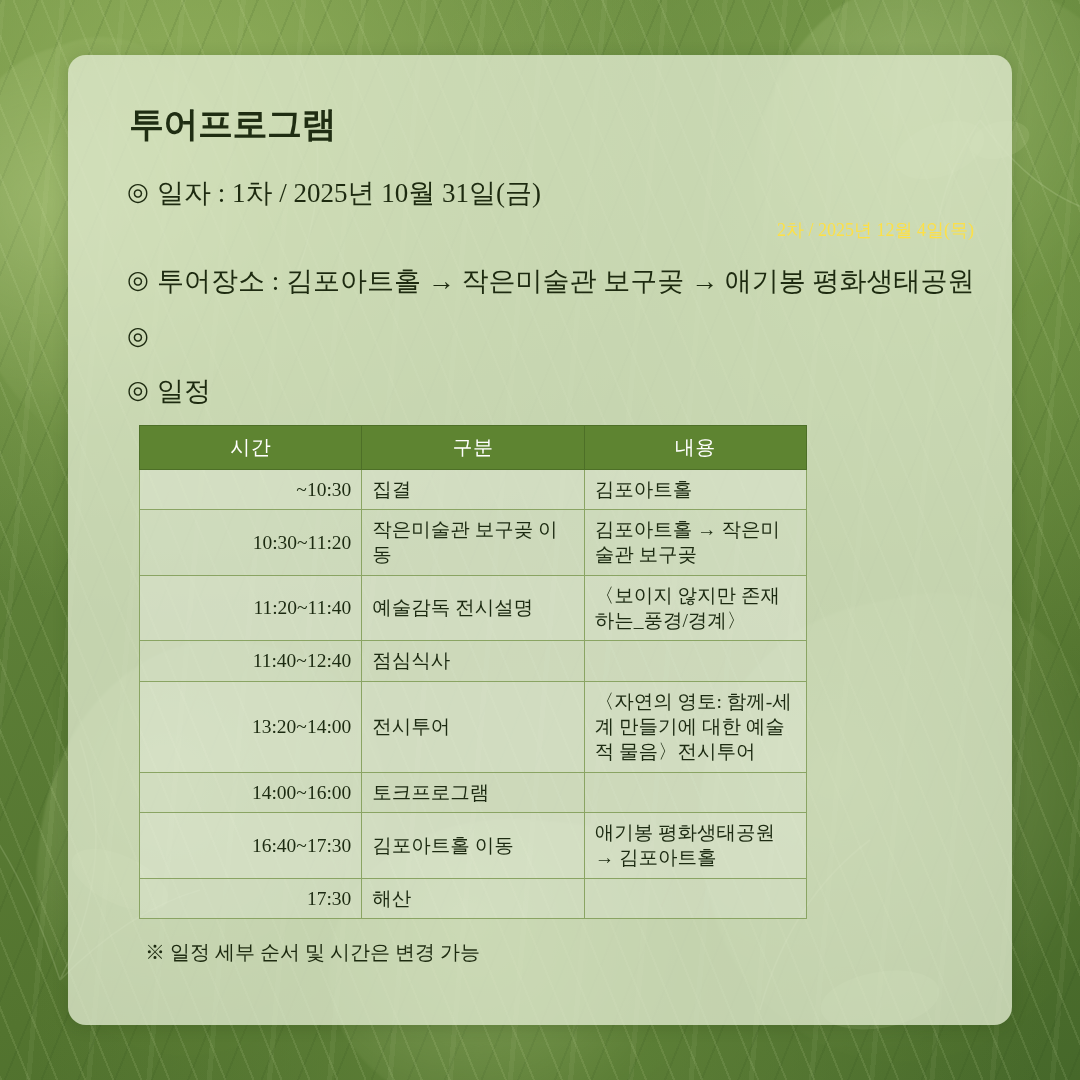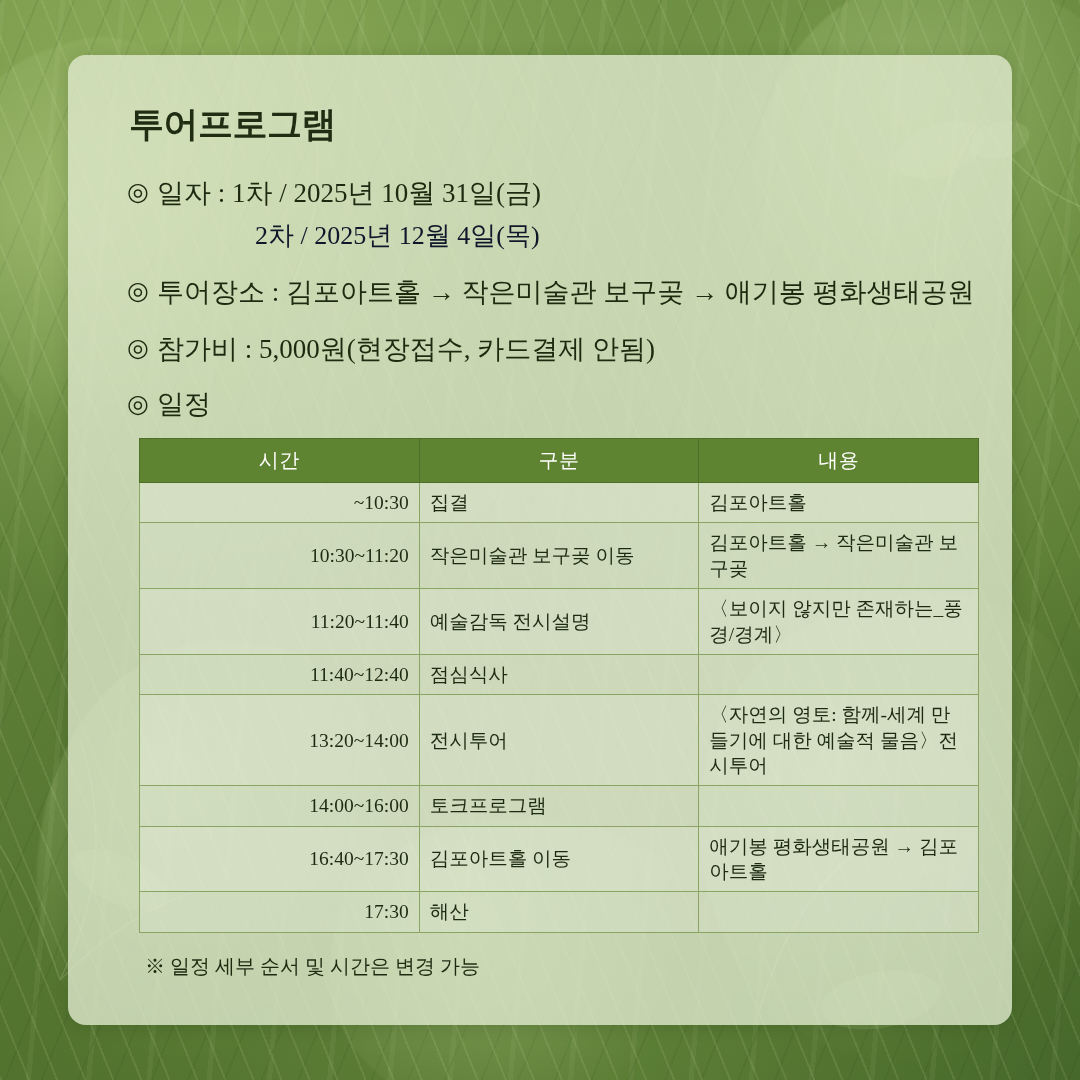--- a/index.html
+++ b/index.html
@@ -95,41 +95,42 @@
   .bullet {
     display: inline-block;
     width: 30px;
     flex: 0 0 30px;
     color: #1d2a10;
     font-size: 25px;
     line-height: 1.45;
   }
   .info-text { display: block; }
   .info-sub {
-    font-size: 26px;
-    color: #0f172a;
+    font-size: 18px;
+    color: #fde047;
     margin: -12px 0 18px 128px;
     line-height: 1.42;
     white-space: nowrap;
+    text-align: right;
   }
   .schedule-label {
     display: flex;
     align-items: center;
     font-size: 27px;
     color: #1d2a10;
     margin-bottom: 16px;
   }
 
   
   .table-wrap {
     margin: 4px 12px 0 12px;
   }
   table.schedule {
     border-collapse: collapse;
-    width: 840px;
+    width: 668px;
     table-layout: fixed;
     background: rgba(255,255,255,0.14);
   }
   table.schedule th {
     background: #5e8431;
     color: #ffffff;
     font-weight: normal;
     font-size: 20px;
     padding: 8px 4px;
     text-align: center;
@@ -205,23 +206,20 @@
 
       <div class="info-row">
         <span class="bullet">◎</span>
         <span class="info-text">
           <span>투어장소</span>&nbsp;:&nbsp;<span>김포아트홀 → 작은미술관 보구곶 → 애기봉 평화생태공원</span>
         </span>
       </div>
 
       <div class="info-row">
         <span class="bullet">◎</span>
-        <span class="info-text">
-          <span>참가비</span>&nbsp;:&nbsp;<span>5,000원(현장접수, 카드결제 안됨)</span>
-        </span>
       </div>
 
       <div class="schedule-label">
         <span class="bullet">◎</span>
         <span>일정</span>
       </div>
 
     </div>
 
     <div class="table-wrap">

